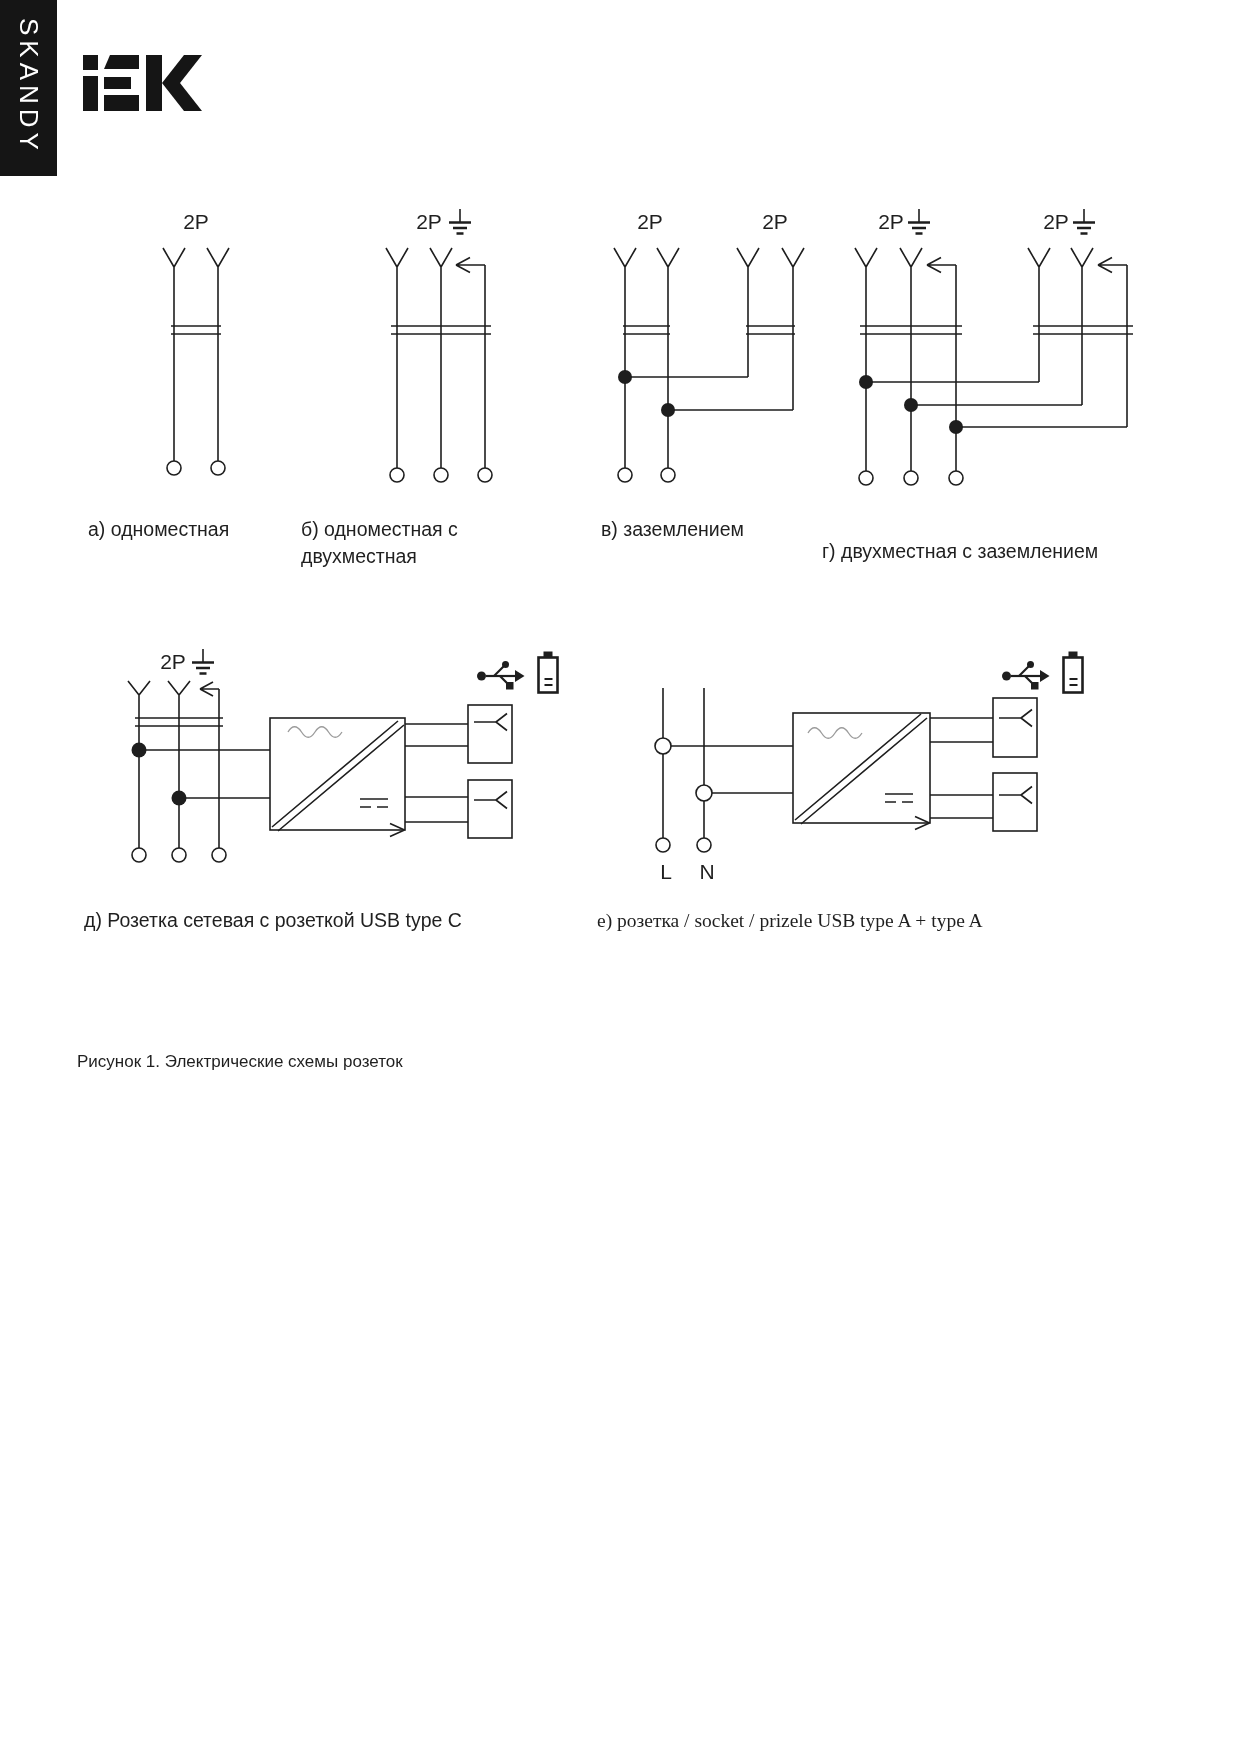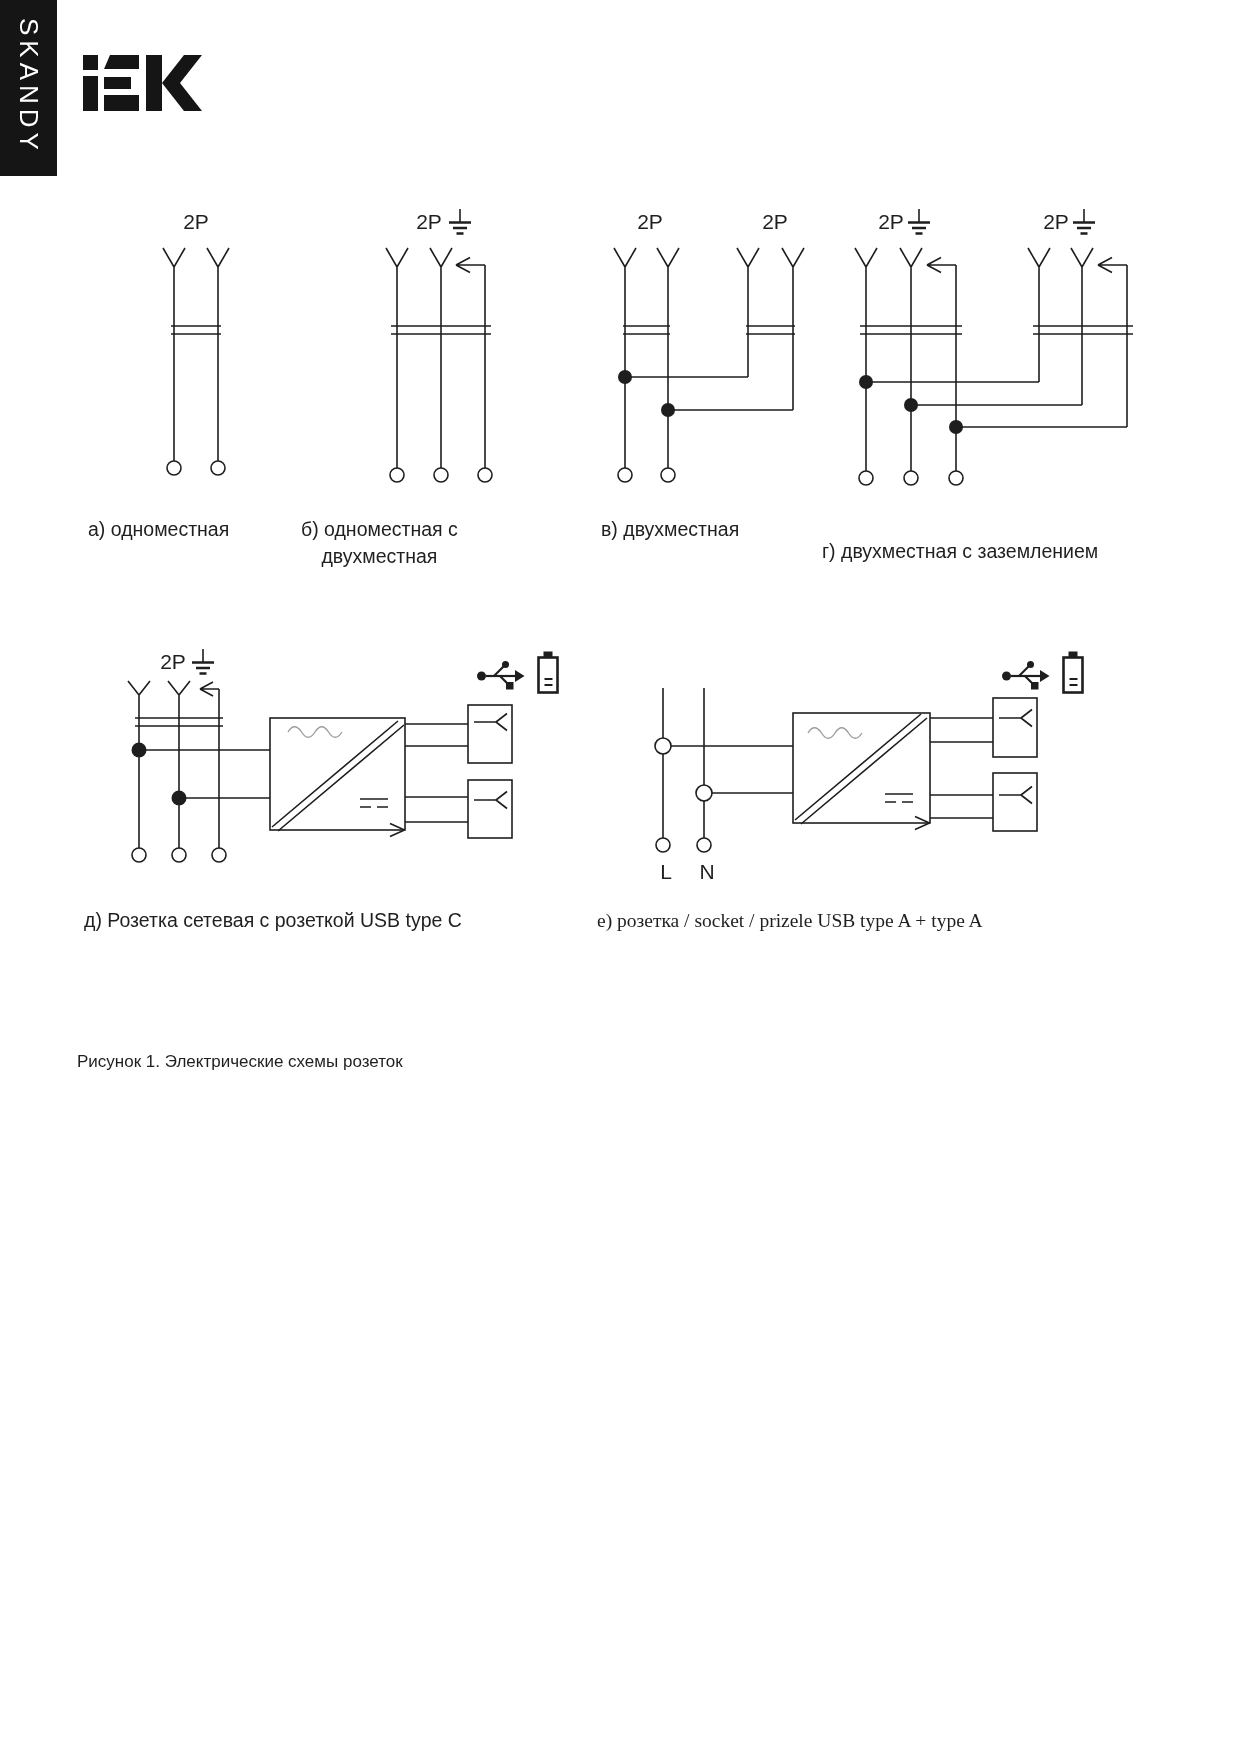--- a/index.html
+++ b/index.html
@@ -18,21 +18,21 @@
   .schem{position:absolute;left:0;top:0;}
 
   .ln{stroke:#1e1e1e;stroke-width:1.6;fill:none;}
   .thk{stroke:#1e1e1e;stroke-width:2.7;fill:none;}
   .gry{stroke:#9b9b9b;stroke-width:1.3;fill:none;}
   .dot{fill:#1e1e1e;stroke:none;}
   .term{fill:#ffffff;stroke:#1e1e1e;stroke-width:1.6;}
   .lbl{font-family:"Liberation Sans",sans-serif;font-size:21px;fill:#1f1f1f;}
 
   .cap{position:absolute;font-size:19.5px;line-height:27px;color:#1f1f1f;white-space:nowrap;}
-  .cap span{display:block;text-align:center;}
+  .cap span{display:block;}
   .figcap{position:absolute;left:77px;top:1052px;font-size:17px;color:#1f1f1f;white-space:nowrap;}
 </style>
 </head>
 <body>
 
 <div class="page">
 
   <div class="side-tab">
     <span>SKANDY</span>
   </div>
@@ -217,21 +217,21 @@
         <path class="ln" style="stroke-width:2" d="M1069.5,679 H1077.5 M1069.5,685 H1077.5"></path>
       </g>
     </g>
   </svg>
 
   <div class="cap" style="left:88px;top:516px;text-align:center;">а) одноместная</div>
   <div class="cap" style="left:301px;top:516px;">
     <span>б) одноместная с</span>
     <span>двухместная</span>
   </div>
-  <div class="cap" style="left:601px;top:516px;">в) двухместная</div>
+  <div class="cap" style="left:601px;top:516px;">в) заземлением</div>
   <div class="cap" style="left:822px;top:538px;">г) двухместная с заземлением</div>
 
   <div class="cap" style="left:84px;top:907px;">д) Розетка сетевая с розеткой USB type C</div>
   <div class="cap" style="left:597px;top:907px;font-family:Liberation Serif, serif;">е) розетка / socket / prizele USB type A + type A</div>
 
   <div class="figcap">Рисунок 1. Электрические схемы розеток</div>
 
 </div>
 
 </body></html>

